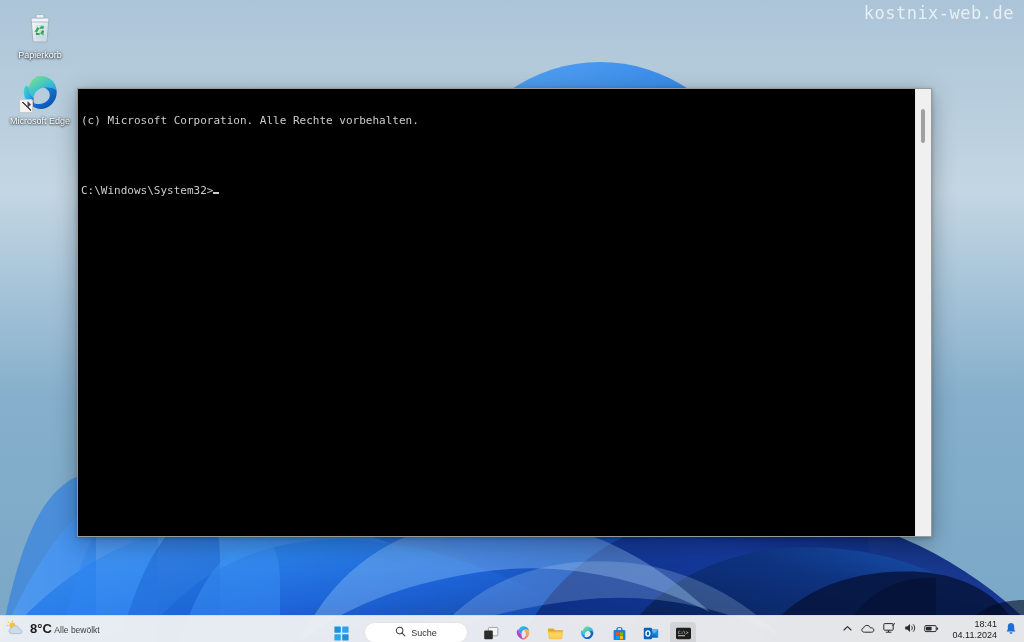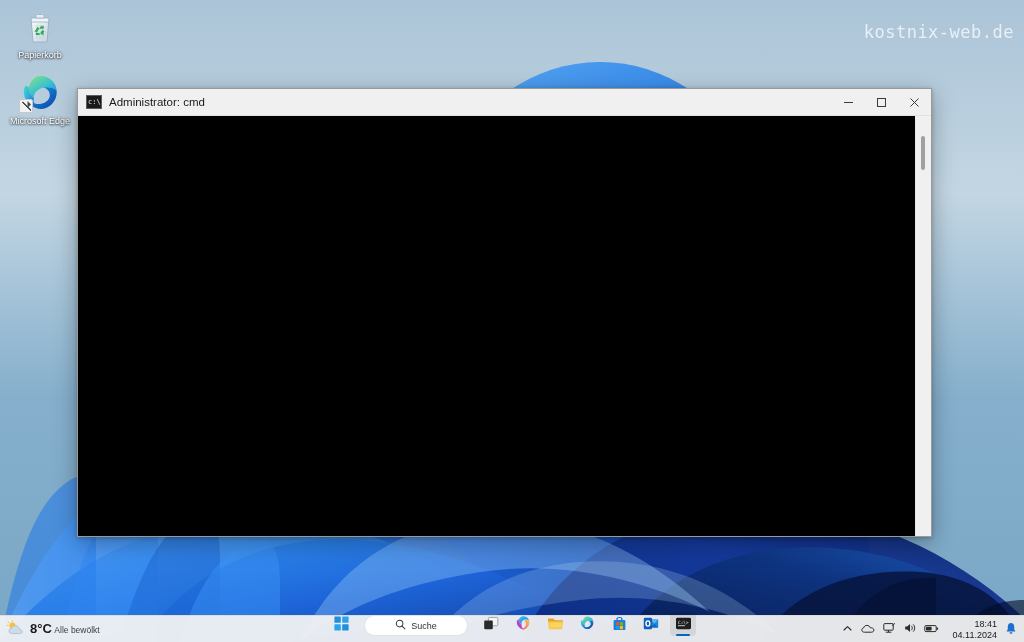--- a/index.html
+++ b/index.html
@@ -43,21 +43,20 @@
   
   #watermark {
     position: absolute;
     right: 10px;
     top: 3px;
     font-size: 17px;
     letter-spacing: 0.5px;
     color: rgba(255,255,255,0.72);
     font-family: "DejaVu Sans Mono", monospace;
     user-select: none;
-    margin-top: 19px;
   }
 
   
   .desk-icon {
     position: absolute;
     width: 74px;
     text-align: center;
     color: #ffffff;
     font-size: 9px;
     line-height: 11px;
@@ -230,21 +229,21 @@
   }
   #weather-text { margin-left: 5px; line-height: 10px; }
   #weather-temp { font-size: 13px; font-weight: bold; color: #1a1a1a; }
   #weather-cond { font-size: 8.5px; color: #3c3c3c; margin-top: 1px; }
 
   #taskbar-center {
     position: absolute;
     left: 50%;
     transform: translateX(-50%);
     display: flex;
-    align-items: flex-end;
+    align-items: flex-start;
     gap: 6px;
     height: 14px;
   }
   .tb-btn {
     width: 26px;
     height: 24px;
     display: flex;
     align-items: center;
     justify-content: center;
     border-radius: 4px;
@@ -429,47 +428,26 @@
         <path d="M 9.8 15.6 C 9.4 19.6 11.6 23.6 14.8 26 C 14.4 29.2 15 32.4 16.6 35.8 C 9.6 33.2 4.8 27 4.8 20 C 4.8 15.4 6.6 11.2 9.8 15.6 Z" fill="url(#edgeA)"></path>
         <path d="M 21 4 C 14.2 4 8.4 8 5.8 14 C 7 9.4 11.4 5.6 16.8 4.6 C 18.2 4.2 19.6 4 21 4 Z" fill="#8ae6a0" opacity="0.8"></path>
       </svg>
       <span class="shortcut-badge"></span>
     </span>
     <span>Microsoft Edge</span>
   </div>
 
   <div id="cmd-window">
 
-    <div id="cmd-titlebar">
-      <span id="cmd-title-icon"></span>
-      <span id="cmd-title-text">Administrator: cmd</span>
-
-      <div id="cmd-winbtns">
-        <div class="winbtn" title="Minimieren">
-          <svg width="11" height="11" viewBox="0 0 11 11">
-            <line x1="1" y1="5.5" x2="10" y2="5.5" stroke="currentColor" stroke-width="1"></line>
-          </svg>
-        </div>
-        <div class="winbtn" title="Maximieren">
-          <svg width="11" height="11" viewBox="0 0 11 11">
-            <rect x="1.5" y="1.5" width="8" height="8" fill="none" stroke="currentColor" stroke-width="1"></rect>
-          </svg>
-        </div>
-        <div class="winbtn close" title="Schließen">
-          <svg width="11" height="11" viewBox="0 0 11 11">
-            <line x1="1.5" y1="1.5" x2="9.5" y2="9.5" stroke="currentColor" stroke-width="1"></line>
-            <line x1="9.5" y1="1.5" x2="1.5" y2="9.5" stroke="currentColor" stroke-width="1"></line>
-          </svg>
-        </div>
-      </div>
-    </div>
 
     <div id="cmd-body">
       <div id="cmd-console">
+        <div class="line">(c) Microsoft Corporation. Alle Rechte vorbehalten.</div>
         <div class="line"></div>
+        <div class="line"><span>C:\Windows\System32&gt;</span><span class="cursor-block"></span></div>
       </div>
       <div id="cmd-scrollbar">
         <div id="cmd-scroll-thumb"></div>
       </div>
     </div>
   </div>
 
   <div id="taskbar">
 
     <div id="weather-widget">

